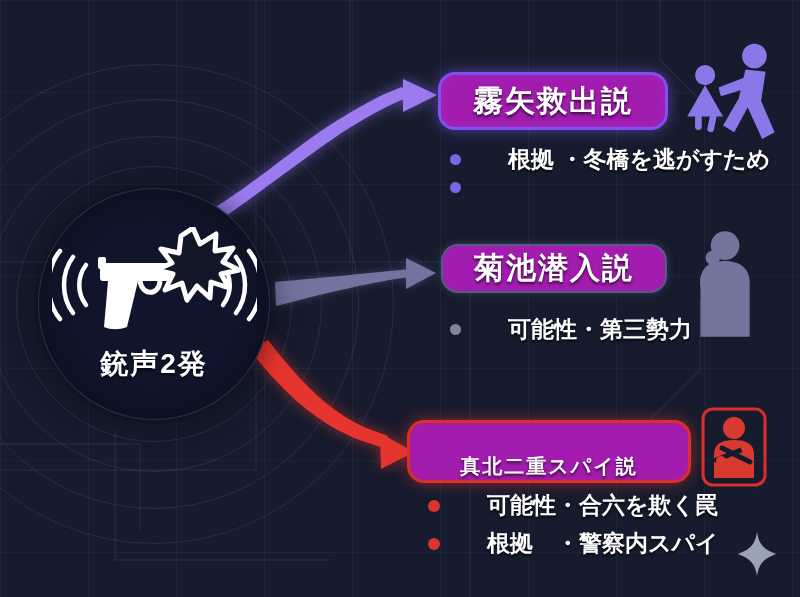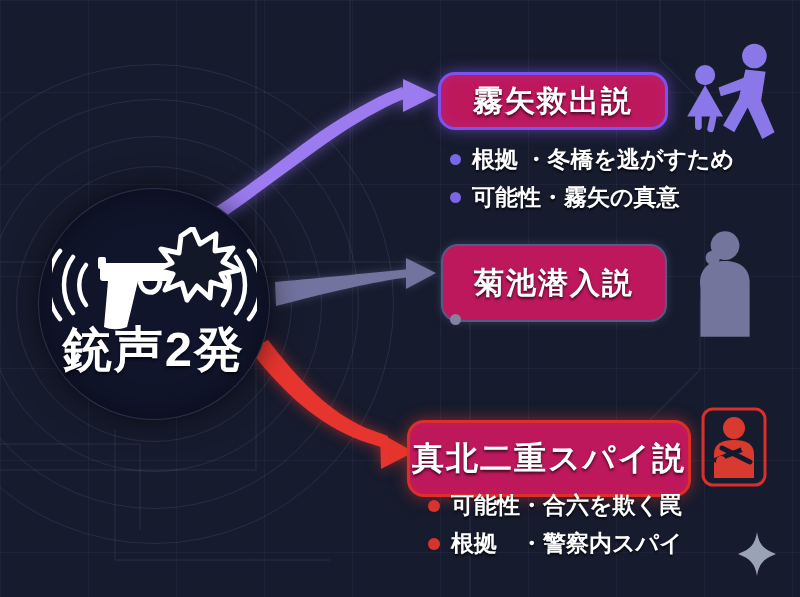--- a/index.html
+++ b/index.html
@@ -26,46 +26,46 @@
   
   .center-circle{
     position:absolute;left:38px;top:188px;width:232px;height:232px;
     border-radius:50%;background:#10152b;
     border:1px solid rgba(130,145,190,.22);
     box-shadow:0 0 30px rgba(0,0,0,.55), inset 0 0 30px rgba(0,0,0,.45);
     z-index:3;display:flex;flex-direction:column;align-items:center;justify-content:flex-end;
   }
   .center-emblem{position:absolute;left:13px;top:38px;width:205px;height:115px;}
   .center-label{
-    font-size:49px;font-weight:700;letter-spacing:2px;margin-bottom:36px;
+    font-size:28px;font-weight:700;letter-spacing:2px;margin-bottom:36px;
     text-shadow:0 2px 3px rgba(0,0,0,.7);
   }
   
   #arrows{position:absolute;inset:0;z-index:2;}
   .arrow-purple{filter:drop-shadow(0 0 7px rgba(150,115,240,.55));}
   .arrow-slate{filter:drop-shadow(0 0 4px rgba(115,118,160,.4));}
   .arrow-red{filter:drop-shadow(0 0 7px rgba(235,55,45,.55));}
   
   .theory-title{
     position:absolute;display:flex;align-items:center;justify-content:center;
-    background:#be185d;border-radius:17px;z-index:4;
+    background:#a21caf;border-radius:17px;z-index:4;
     font-weight:700;letter-spacing:2px;text-shadow:0 2px 3px rgba(0,0,0,.7);
   }
   .tt1{left:438px;top:72px;width:230px;height:58px;font-size:30px;
        border:3px solid #7d52f0;box-shadow:0 0 16px rgba(135,95,245,.55), inset 0 0 12px rgba(135,95,245,.18);}
-  .tt2{left:441px;top:244px;width:226px;height:78px;font-size:30px;
+  .tt2{left:441px;top:244px;width:226px;height:49px;font-size:30px;
        border:2px solid #565a86;box-shadow:0 0 10px rgba(110,115,160,.35);}
-  .tt3{left:407px;top:420px;width:284px;height:77px;font-size:32px;
-       border:3px solid #da2f2a;box-shadow:0 0 16px rgba(230,55,45,.55), inset 0 0 12px rgba(230,55,45,.15);}
+  .tt3{left:407px;top:420px;width:284px;height:63px;font-size:20px;
+       border:3px solid #da2f2a;box-shadow:0 0 16px rgba(230,55,45,.55), inset 0 0 12px rgba(230,55,45,.15);align-items:flex-end;}
   
   .bullets{position:absolute;z-index:4;display:flex;flex-direction:column;gap:7px;}
   .b1{left:450px;top:144px;}
   .b2{left:450px;top:314px;}
   .b3{left:428px;top:490px;}
-  .bullet-row{display:flex;align-items:center;}
+  .bullet-row{display:flex;align-items:center;gap:36px;}
   .dot{width:11px;height:11px;border-radius:50%;margin-right:11px;flex:0 0 auto;}
   .bullet-text{font-size:23px;font-weight:700;text-shadow:0 2px 2px rgba(0,0,0,.7);white-space:nowrap;}
   
   .theory-icon{position:absolute;z-index:4;}
   .ti1{left:676px;top:42px;width:112px;height:102px;}
   .ti2{left:682px;top:228px;width:82px;height:110px;}
   .ti3{left:700px;top:406px;width:68px;height:82px;}
   .sparkle{position:absolute;left:733px;top:530px;width:48px;height:48px;z-index:3;}
 </style>
 </head>
@@ -149,38 +149,38 @@
       <path d="M64 30 L38 40 L40 48 L66 40 Z"></path>
     </g>
   </svg>
   <div class="bullets b1">
     <div class="bullet-row">
       <span class="dot" style="background:#7a66e6"></span>
       <span class="bullet-text">根拠 ・冬橋を逃がすため</span>
     </div>
     <div class="bullet-row">
       <span class="dot" style="background:#7a66e6"></span>
-      <span class="bullet-text">可能性・霧矢の真意</span>
     </div>
   </div>
 
   <div class="theory-title tt2">
     <span>菊池潜入説</span>
   </div>
   <svg class="theory-icon ti2" viewBox="0 0 80 105">
     <g fill="#73759c">
       <circle cx="42" cy="16" r="14"></circle>
       <path d="M18 105 L18 52 C 18 37 29 31 42 31 C 55 31 66 37 66 52 L66 105 Z"></path>
       <path d="M34 30 C 22 34 16 44 18 56 L28 72 L36 68 L28 52 C 28 44 32 38 40 36 Z"></path>
       <circle cx="30" cy="28" r="7"></circle>
     </g>
   </svg>
   <div class="bullets b2">
     <div class="bullet-row">
       <span class="dot" style="background:#82849f"></span>
+      <span class="bullet-text">可能性・第三勢力</span>
     </div>
   </div>
 
   <div class="theory-title tt3">
     <span>真北二重スパイ説</span>
   </div>
   <svg class="theory-icon ti3" viewBox="0 0 68 82">
     <rect x="3" y="3" width="62" height="76" rx="10" fill="none" stroke-width="3" stroke="#da2f2a"></rect>
     <g fill="#d93a30">
       <circle cx="34" cy="22" r="11"></circle>

